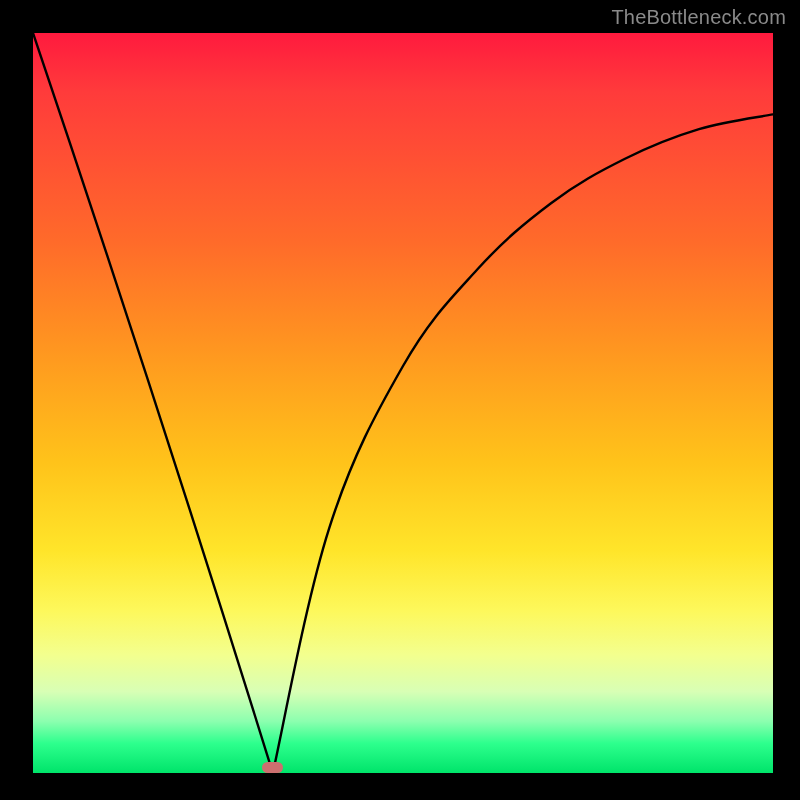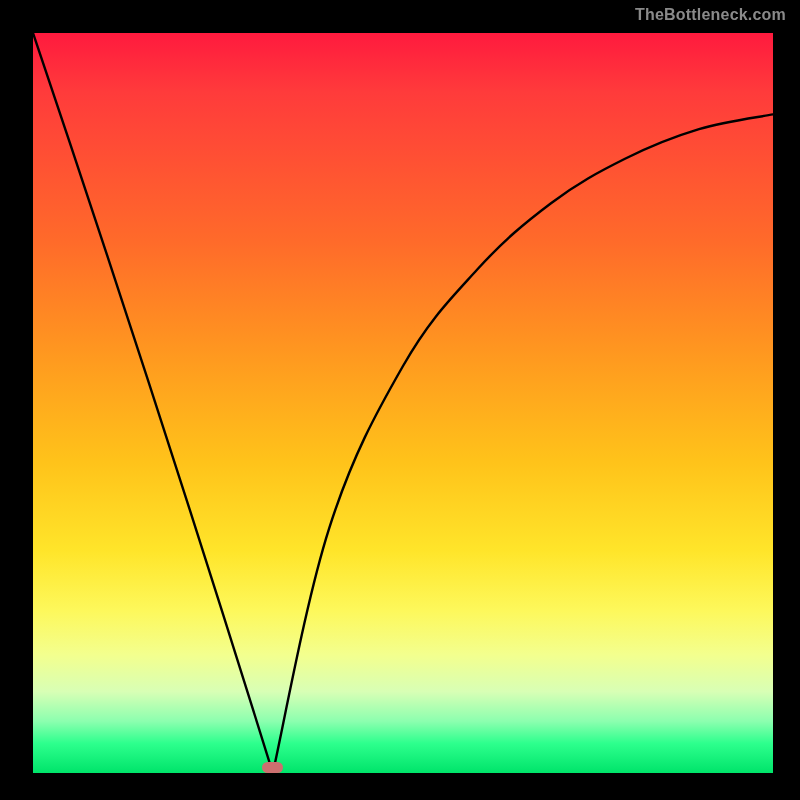--- a/index.html
+++ b/index.html
@@ -33,22 +33,22 @@
       #d8ffb5 89%,
       #8cffaf 93%,
       #2dff8d 96%,
       #00e46a 100%
     );
     overflow: hidden;
   }
   .watermark {
     position: absolute;
     color: #8a8a8a;
-    font-size: 16px;
-    font-weight: 700;
+    font-size: 20px;
+    font-weight: 400;
     letter-spacing: 0.2px;
     user-select: none;
   }
   svg.curve {
     position: absolute;
     top: 0;
     left: 0;
   }
   .marker {
     position: absolute;

